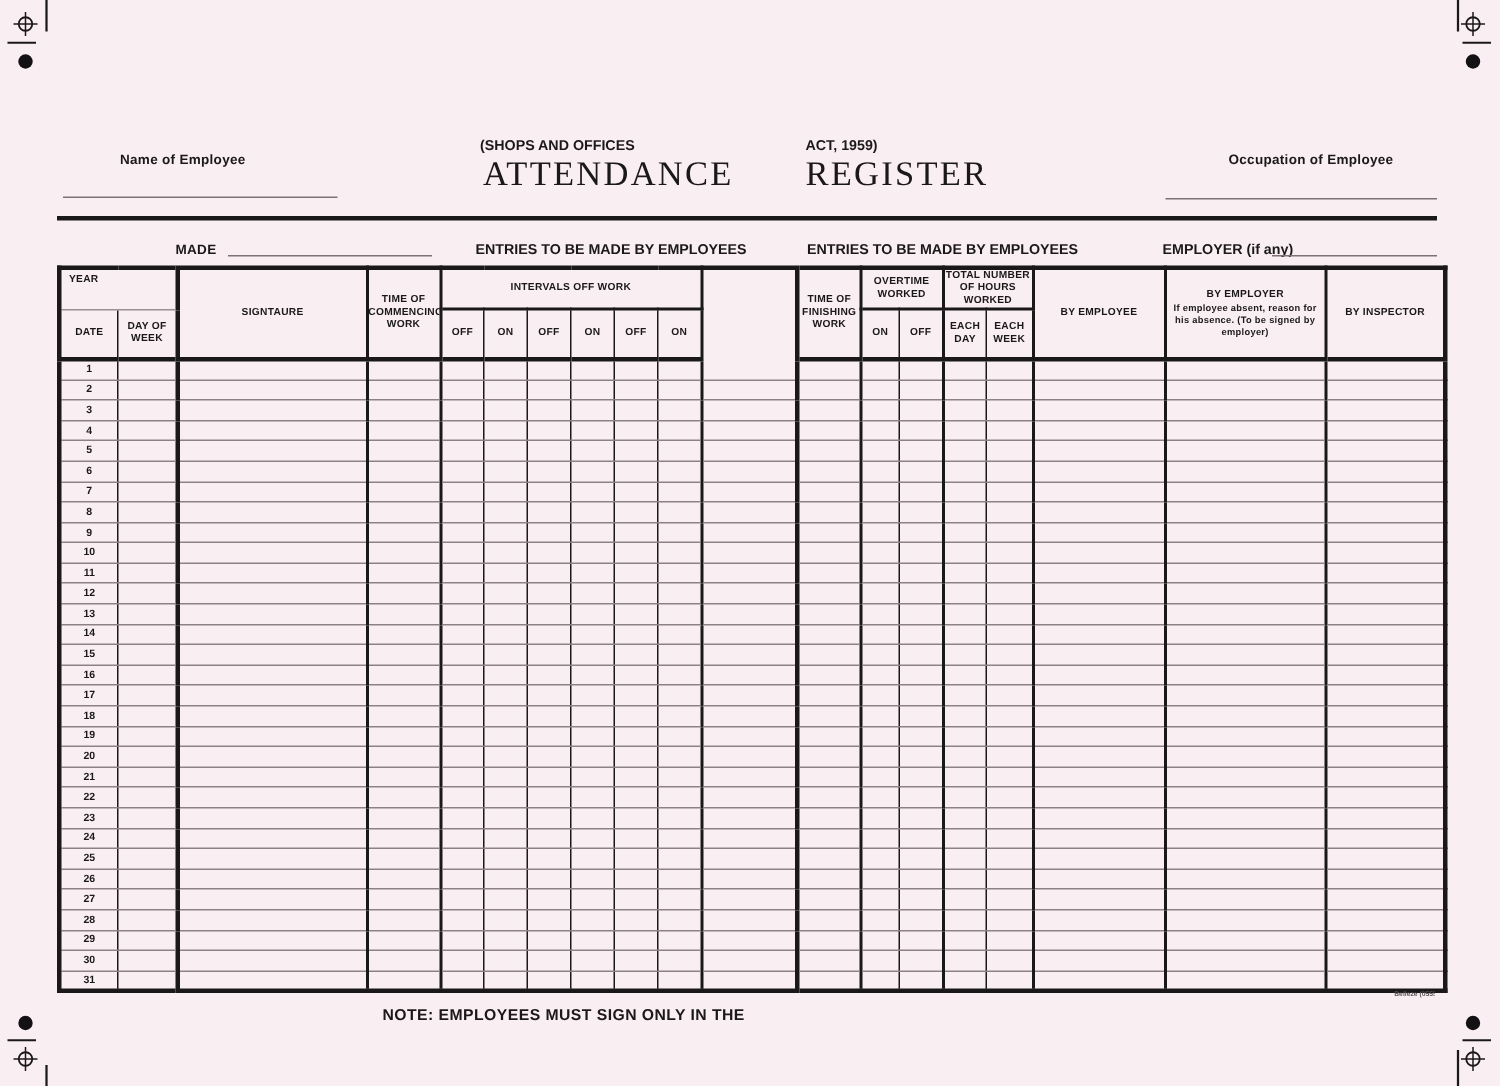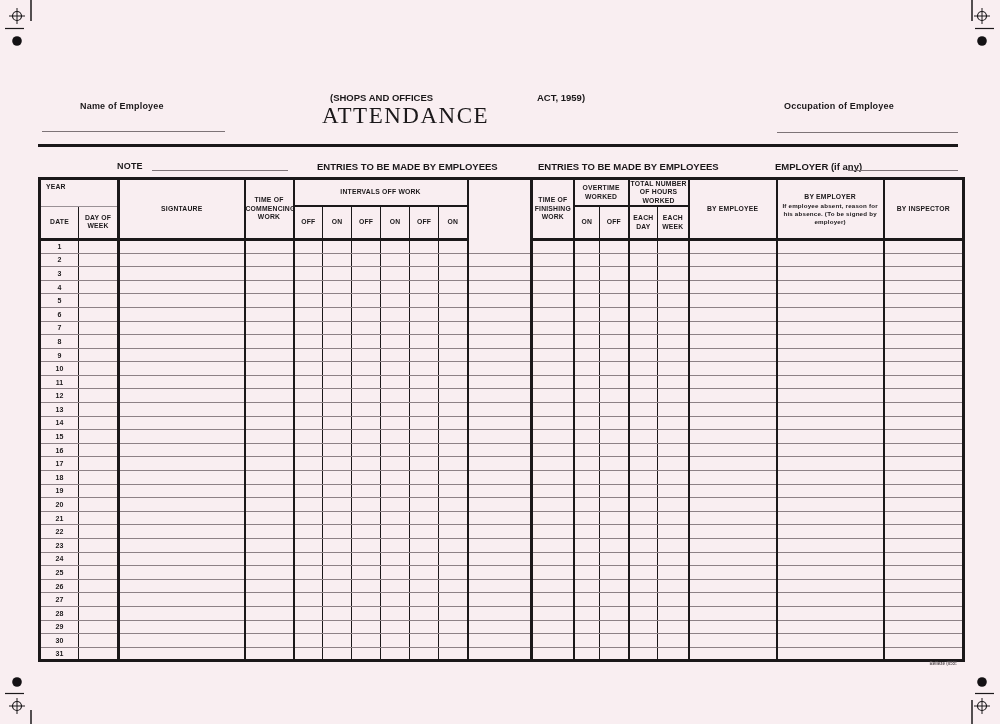--- a/index.html
+++ b/index.html
@@ -82,30 +82,31 @@
     <line x1="14" y1="21.5" x2="33" y2="21.5" stroke="#1b181a" stroke-width="1.2"></line>
     <circle cx="21" cy="34" r="4.5" fill="none" stroke="#1b181a" stroke-width="1.2"></circle>
     <line x1="13" y1="34" x2="29" y2="34" stroke="#1b181a" stroke-width="1"></line>
     <line x1="21" y1="26" x2="21" y2="42" stroke="#1b181a" stroke-width="1"></line>
     <line x1="11" y1="28" x2="11" y2="52" stroke="#1b181a" stroke-width="1.5"></line>
   </svg>
 
   <div class="lbl" style="left:80px;top:101px">Name of Employee</div>
   <div class="rule" style="left:42px;top:131px;width:183px"></div>
 
-  <div class="title-small" style="left:330px;top:92px">(SHOPS AND OFFICES</div>
+  <div class="title-small" style="left:320px;top:92px">(SHOPS AND OFFICES</div>
   <div class="title-big" style="left:322px;top:103px">ATTENDANCE</div>
   <div class="title-small" style="left:537px;top:92px">ACT, 1959)</div>
-
-  <div class="lbl" style="left:784px;top:101px">Occupation of Employee</div>
+  <div class="title-big" style="left:537px;top:103px">REGISTER</div>
+
+  <div class="lbl" style="left:819px;top:101px">Occupation of Employee</div>
   <div class="rule" style="left:777px;top:132px;width:181px"></div>
 
   <div class="rule-thick" style="left:38px;top:144px;width:920px"></div>
 
-  <div class="lbl" style="left:117px;top:161px">NOTE</div>
+  <div class="lbl" style="left:117px;top:161px">MADE</div>
   <div class="rule" style="left:152px;top:170px;width:136px"></div>
   <div class="sec-lbl" style="left:317px;top:161px">ENTRIES TO BE MADE BY EMPLOYEES</div>
   <div class="sec-lbl" style="left:538px;top:161px">ENTRIES TO BE MADE BY EMPLOYEES</div>
   <div class="sec-lbl" style="left:775px;top:161px">EMPLOYER (if any)</div>
   <div class="rule" style="left:848px;top:170px;width:110px"></div>
 
   <div class="tblwrap">
     <table>
       <colgroup>
         <col style="width:39px">
@@ -809,15 +810,16 @@
             <td class="b-r1"></td>
             <td class="b-r2"></td>
             <td class="b-r2"></td>
             <td class="b-r2"></td>
             <td class=""></td>
           </tr>
         </tbody>
     </table>
   </div>
 
+  <div class="footnote" style="left:255px">NOTE: EMPLOYEES MUST SIGN ONLY IN THE</div>
   <div class="print-code">Belleze (0555)2</div>
 
 </div>
 
 </body></html>

